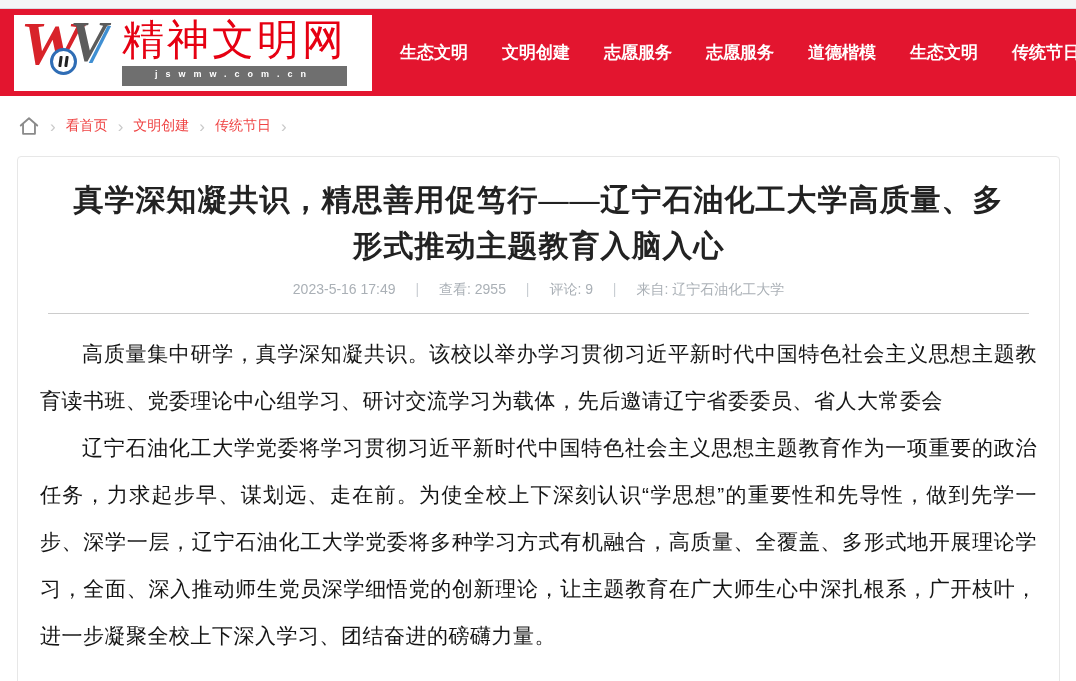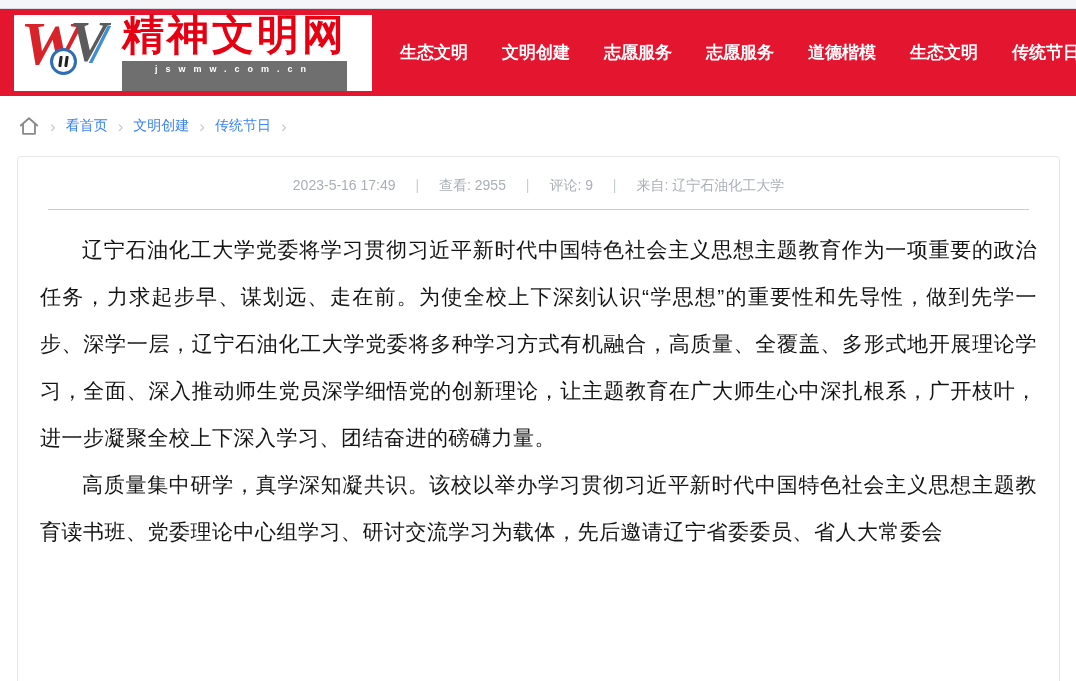--- a/index.html
+++ b/index.html
@@ -44,39 +44,39 @@
   }
   .lm-circle::before, .lm-circle::after {
     content:""; position:absolute; top:5px; width:3px; height:11px; background:#222;
     border-radius:1px; transform:rotate(8deg);
   }
   .lm-circle::before { left:6px; }
   .lm-circle::after  { left:12px; }
   .logo-text-col { margin-left:4px; display:flex; flex-direction:column; }
   .site-name {
     font-family:"Liberation Serif","DejaVu Serif",serif;
-    font-weight:700; font-size:42px; line-height:1; color:#e60012; letter-spacing:3px;
+    font-weight:400; font-size:42px; line-height:1; color:#e60012; letter-spacing:3px;
   }
   .domain-bar {
-    margin-top:5px; height:30px; background:#6f6f6f; color:#ffffff;
+    margin-top:5px; height:20px; background:#6f6f6f; color:#ffffff;
     font-size:9px; font-weight:700; letter-spacing:8px; text-align:center; line-height:16px;
   }
 
   .main-nav { display:flex; gap:34px; margin-left:28px; }
   .nav-item {
     color:#ffffff; font-size:17px; font-weight:700; cursor:pointer; flex:0 0 auto;
   }
 
   
   .breadcrumb {
     height:60px; display:flex; align-items:center; padding-left:18px;
     font-size:14px; color:#999999; background:#ffffff;
   }
   .bc-sep { color:#c9c9c9; font-size:17px; margin:0 10px; line-height:1; }
-  .bc-item { color:#3b82f6; cursor:pointer; }
+  .bc-item { color:#ef4444; cursor:pointer; }
   .home-icon { display:flex; align-items:center; cursor:pointer; }
 
   
   .card {
     margin-left:17px; width:1043px; min-height:540px;
     border:1px solid #e7e7e7; border-radius:4px; background:#ffffff;
     padding:20px 16px 40px;
   }
   .article-title {
     font-family:"Liberation Serif","DejaVu Serif",serif;
@@ -135,30 +135,31 @@
   <span class="bc-sep">›</span>
   <span class="bc-item">看首页</span>
   <span class="bc-sep">›</span>
   <span class="bc-item">文明创建</span>
   <span class="bc-sep">›</span>
   <span class="bc-item">传统节日</span>
   <span class="bc-sep">›</span>
 </div>
 
 <main class="card">
+  <h1 class="article-title">真学深知凝共识，精思善用促笃行——辽宁石油化工大学高质量、多形式推动主题教育入脑入心</h1>
 
   <div class="article-meta">
     <span class="meta-seg">2023-5-16 17:49</span>
     <span class="meta-sep">|</span>
     <span class="meta-seg">查看: 2955</span>
     <span class="meta-sep">|</span>
     <span class="meta-seg">评论: 9</span>
     <span class="meta-sep">|</span>
     <span class="meta-seg">来自: 辽宁石油化工大学</span>
   </div>
 
   <div class="meta-divider"></div>
 
   <div class="article-body">
+    <p>高质量集中研学，真学深知凝共识。该校以举办学习贯彻习近平新时代中国特色社会主义思想主题教育读书班、党委理论中心组学习、研讨交流学习为载体，先后邀请辽宁省委委员、省人大常委会</p>
     <p>辽宁石油化工大学党委将学习贯彻习近平新时代中国特色社会主义思想主题教育作为一项重要的政治任务，力求起步早、谋划远、走在前。为使全校上下深刻认识“学思想”的重要性和先导性，做到先学一步、深学一层，辽宁石油化工大学党委将多种学习方式有机融合，高质量、全覆盖、多形式地开展理论学习，全面、深入推动师生党员深学细悟党的创新理论，让主题教育在广大师生心中深扎根系，广开枝叶，进一步凝聚全校上下深入学习、团结奋进的磅礴力量。</p>
-    <p>高质量集中研学，真学深知凝共识。该校以举办学习贯彻习近平新时代中国特色社会主义思想主题教育读书班、党委理论中心组学习、研讨交流学习为载体，先后邀请辽宁省委委员、省人大常委会</p>
   </div>
 </main>
 
 </body></html>

